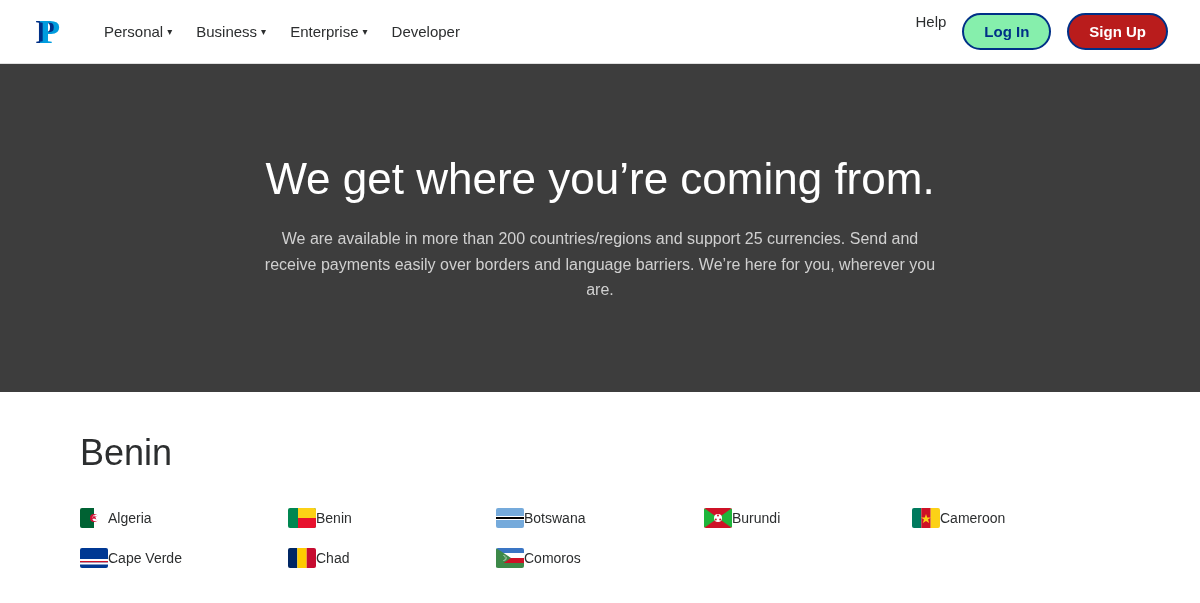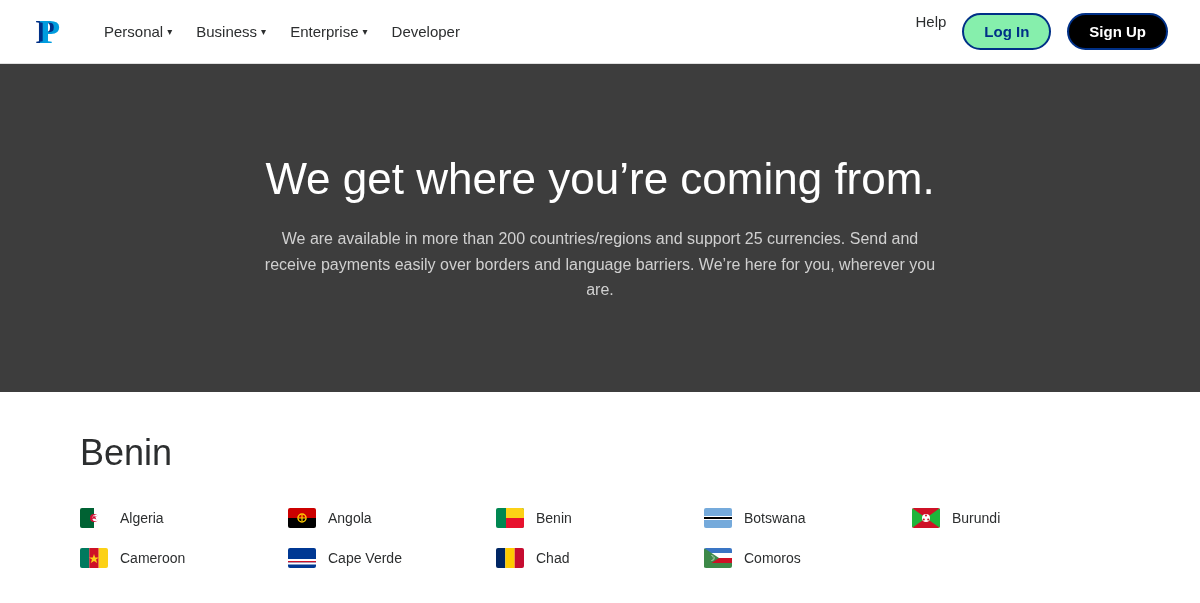--- a/index.html
+++ b/index.html
@@ -56,21 +56,21 @@
       background: #86efac;
       color: #003087;
       font-size: 15px;
       font-weight: 600;
       cursor: pointer;
     }
     .btn-signup {
       padding: 8px 20px;
       border: 2px solid #003087;
       border-radius: 24px;
-      background: #000000;
+      background: #b91c1c;
       color: #fff;
       font-size: 15px;
       font-weight: 600;
       cursor: pointer;
     }
 
     
     .hero {
       background: #3d3d3d;
       width: 100%;
@@ -108,21 +108,21 @@
       margin-bottom: 24px;
     }
     .countries-grid {
       display: grid;
       grid-template-columns: repeat(5, 1fr);
       gap: 0;
     }
     .country-item {
       display: flex;
       align-items: center;
-      gap: 12px;
+      gap: 0;
       padding: 10px 0;
       cursor: pointer;
     }
     .country-flag {
       width: 28px;
       height: 20px;
       display: flex;
       align-items: center;
       justify-content: center;
       flex-shrink: 0;
@@ -188,32 +188,20 @@
             <circle cx="14" cy="10" r="4" fill="#d21034"></circle>
             <circle cx="15.5" cy="10" r="3.2" fill="#fff"></circle>
             <polygon points="14,6.5 14.7,8.7 16.8,8 15.3,9.5 16.5,11.5 14,10.5 11.5,11.5 12.7,9.5 11.2,8 13.3,8.7" fill="#d21034"></polygon>
           </svg>
         </div>
         <span class="country-name">Algeria</span>
       </div>
       <div class="country-item">
         <div class="country-flag">
           <svg viewBox="0 0 28 20" xmlns="http://www.w3.org/2000/svg">
-            <rect width="28" height="10" fill="#cc0000"></rect>
-            <rect y="10" width="28" height="10" fill="#000"></rect>
-            <circle cx="14" cy="10" r="4" fill="none" stroke="#ffcc00" stroke-width="1.5"></circle>
-            <line x1="11" y1="10" x2="17" y2="10" stroke="#ffcc00" stroke-width="1.2"></line>
-            <line x1="14" y1="7" x2="14" y2="13" stroke="#ffcc00" stroke-width="1.2"></line>
-          </svg>
-        </div>
-        <span class="country-name">Angola</span>
-      </div>
-      <div class="country-item">
-        <div class="country-flag">
-          <svg viewBox="0 0 28 20" xmlns="http://www.w3.org/2000/svg">
             <rect width="28" height="20" fill="#008751"></rect>
             <rect x="10" width="18" height="10" fill="#fcd116"></rect>
             <rect x="10" y="10" width="18" height="10" fill="#e8112d"></rect>
           </svg>
         </div>
         <span class="country-name">Benin</span>
       </div>
       <div class="country-item">
         <div class="country-flag">
           <svg viewBox="0 0 28 20" xmlns="http://www.w3.org/2000/svg">

